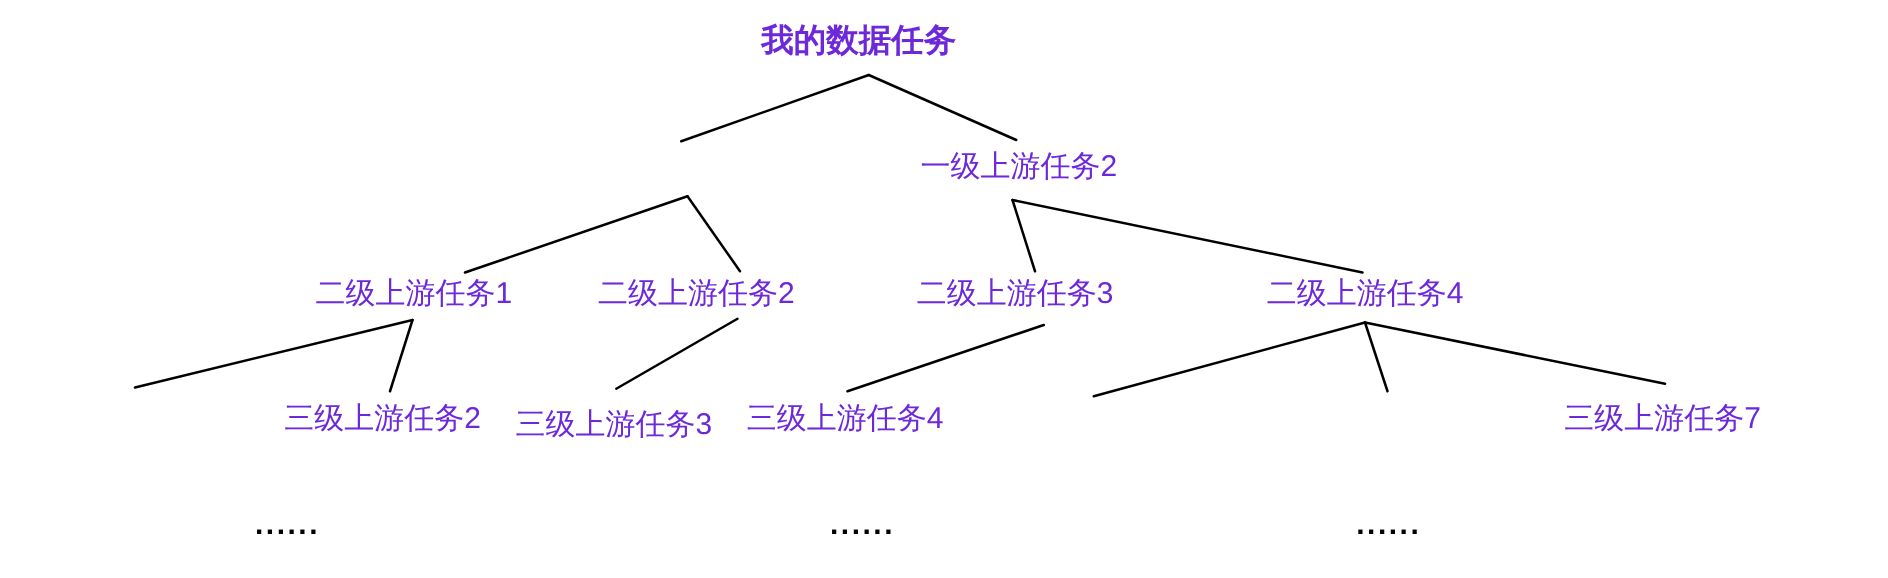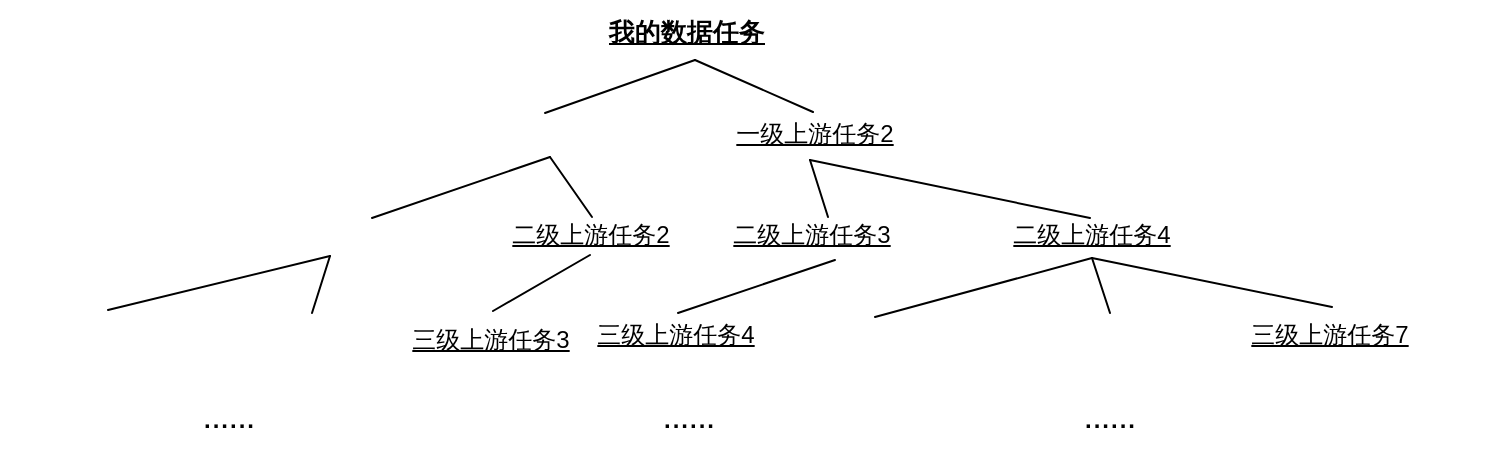--- a/index.html
+++ b/index.html
@@ -27,22 +27,21 @@
     stroke: #000000;
     stroke-width: 2;
     stroke-linecap: round;
   }
   .node {
     position: absolute;
     transform: translateX(-50%);
     white-space: nowrap;
     font-size: 24px;
     line-height: 26px;
-    color: #000000;
-    text-decoration: underline;
+    color: #6d28d9;
   }
   .node.root {
     font-size: 26px;
     line-height: 28px;
     font-weight: bold;
   }
   .ellipsis {
     position: absolute;
     transform: translateX(-50%);
     white-space: nowrap;
@@ -71,24 +70,26 @@
     <line x1="835" y1="260" x2="678" y2="313"></line>
     <line x1="1092" y1="258" x2="875" y2="317"></line>
     <line x1="1092" y1="258" x2="1110" y2="313"></line>
     <line x1="1092" y1="258" x2="1332" y2="307"></line>
   </svg>
 
   <div class="node root" style="left:687px; top:18px">我的数据任务</div>
 
   <div class="node" style="left:815px; top:121px">一级上游任务2</div>
 
-  <div class="node" style="left:591px; top:222px">二级上游任务2</div>
+  <div class="node" style="left:331px; top:222px">二级上游任务1</div>
+  <div class="node" style="left:557px; top:222px">二级上游任务2</div>
   <div class="node" style="left:812px; top:222px">二级上游任务3</div>
   <div class="node" style="left:1092px; top:222px">二级上游任务4</div>
 
+  <div class="node" style="left:306px; top:322px">三级上游任务2</div>
   <div class="node" style="left:491px; top:327px">三级上游任务3</div>
   <div class="node" style="left:676px; top:322px">三级上游任务4</div>
   <div class="node" style="left:1330px; top:322px">三级上游任务7</div>
 
   <div class="ellipsis" style="left:230px; top:408px">......</div>
   <div class="ellipsis" style="left:690px; top:408px">......</div>
   <div class="ellipsis" style="left:1111px; top:408px">......</div>
 
 </div>
 

